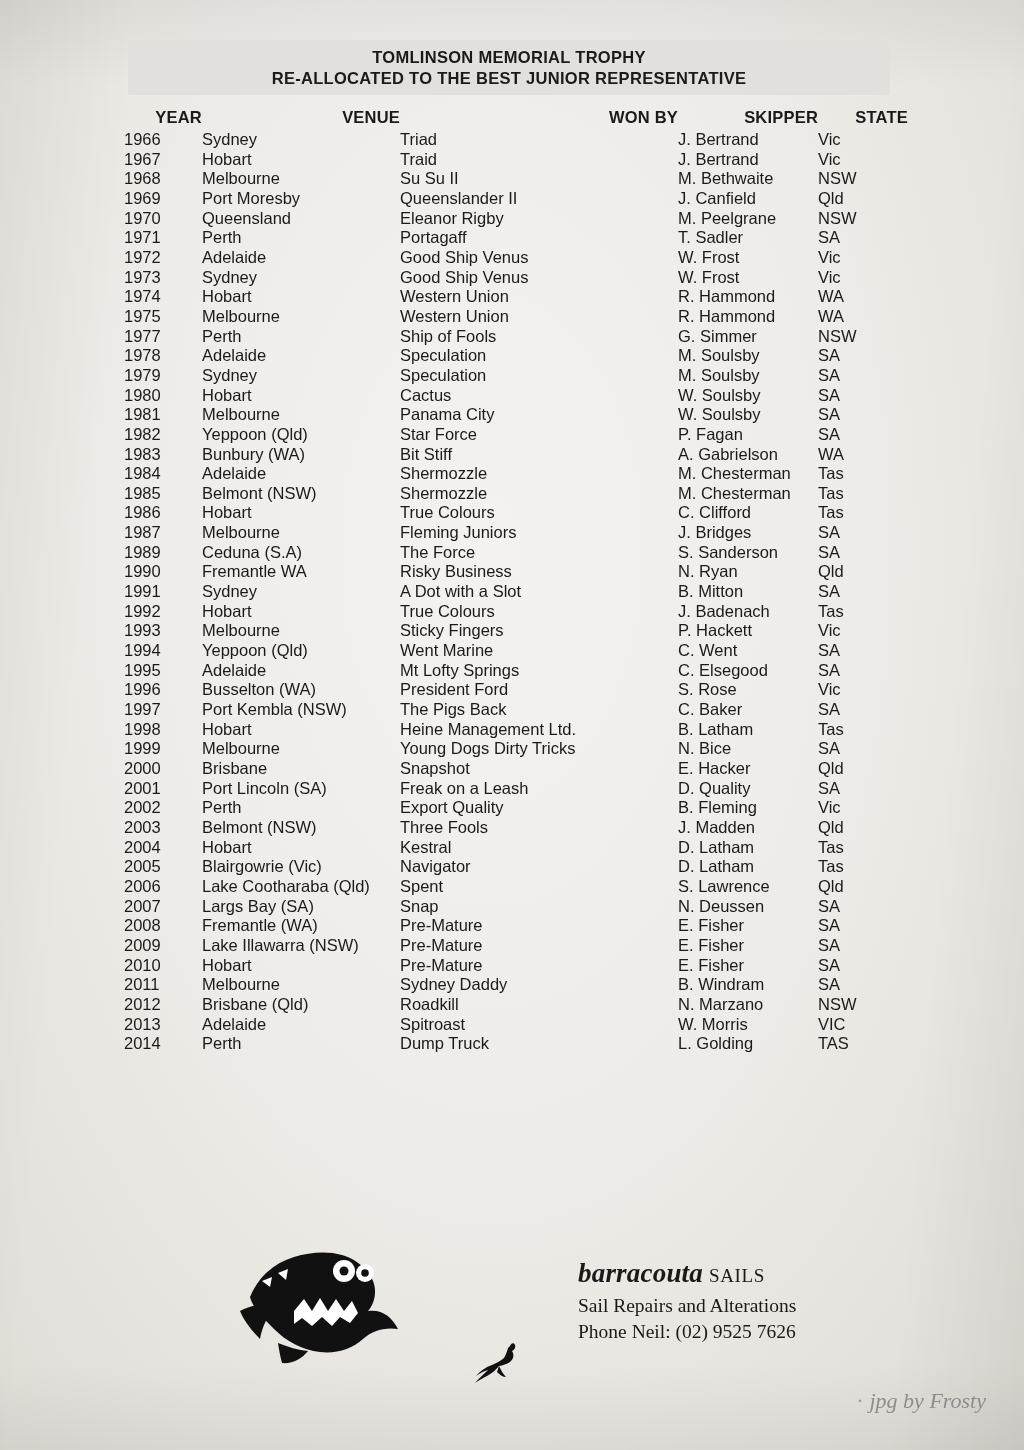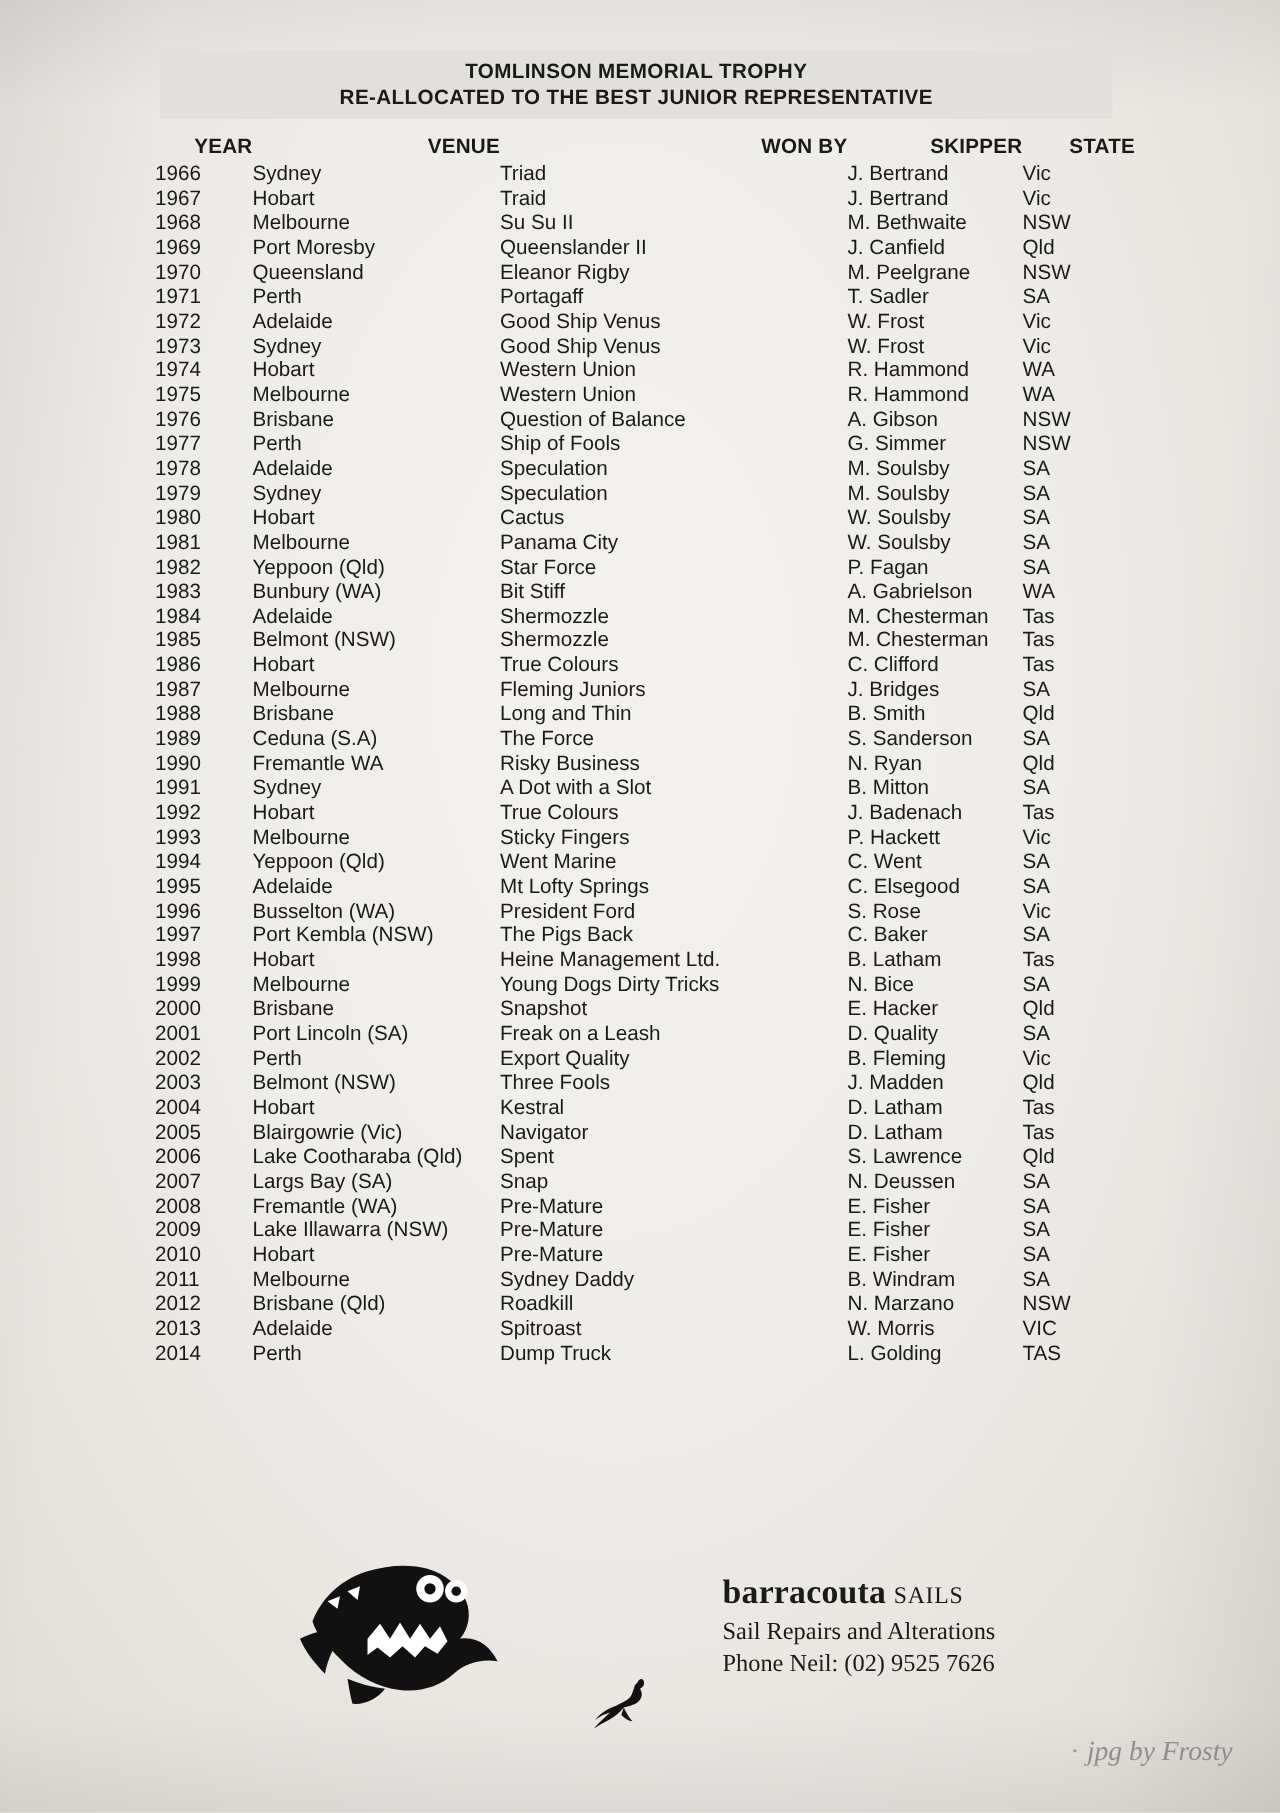--- a/index.html
+++ b/index.html
@@ -95,20 +95,21 @@
   }
   .brand {
     position: absolute;
     left: 578px;
     top: 1258px;
     width: 380px;
   }
   .brand-name {
     font-family: "Liberation Serif", serif;
     font-size: 27px;
+    font-style: italic;
     font-weight: bold;
     letter-spacing: 0.2px;
     display: inline;
   }
   .brand-sails {
     font-family: "Liberation Serif", serif;
     font-size: 19px;
     font-style: normal;
     font-weight: normal;
     letter-spacing: 0.6px;
@@ -226,27 +227,20 @@
           <td class="c-state">WA</td>
         </tr>
         <tr>
           <td class="c-year">1975</td>
           <td class="c-venue">Melbourne</td>
           <td class="c-wonby">Western Union</td>
           <td class="c-skipper">R. Hammond</td>
           <td class="c-state">WA</td>
         </tr>
         <tr>
-          <td class="c-year">1976</td>
-          <td class="c-venue">Brisbane</td>
-          <td class="c-wonby">Question of Balance</td>
-          <td class="c-skipper">A. Gibson</td>
-          <td class="c-state">NSW</td>
-        </tr>
-        <tr>
           <td class="c-year">1977</td>
           <td class="c-venue">Perth</td>
           <td class="c-wonby">Ship of Fools</td>
           <td class="c-skipper">G. Simmer</td>
           <td class="c-state">NSW</td>
         </tr>
         <tr>
           <td class="c-year">1978</td>
           <td class="c-venue">Adelaide</td>
           <td class="c-wonby">Speculation</td>
@@ -308,27 +302,20 @@
           <td class="c-wonby">True Colours</td>
           <td class="c-skipper">C. Clifford</td>
           <td class="c-state">Tas</td>
         </tr>
         <tr>
           <td class="c-year">1987</td>
           <td class="c-venue">Melbourne</td>
           <td class="c-wonby">Fleming Juniors</td>
           <td class="c-skipper">J. Bridges</td>
           <td class="c-state">SA</td>
-        </tr>
-        <tr>
-          <td class="c-year">1988</td>
-          <td class="c-venue">Brisbane</td>
-          <td class="c-wonby">Long and Thin</td>
-          <td class="c-skipper">B. Smith</td>
-          <td class="c-state">Qld</td>
         </tr>
         <tr>
           <td class="c-year">1989</td>
           <td class="c-venue">Ceduna (S.A)</td>
           <td class="c-wonby">The Force</td>
           <td class="c-skipper">S. Sanderson</td>
           <td class="c-state">SA</td>
         </tr>
         <tr>
           <td class="c-year">1990</td>

